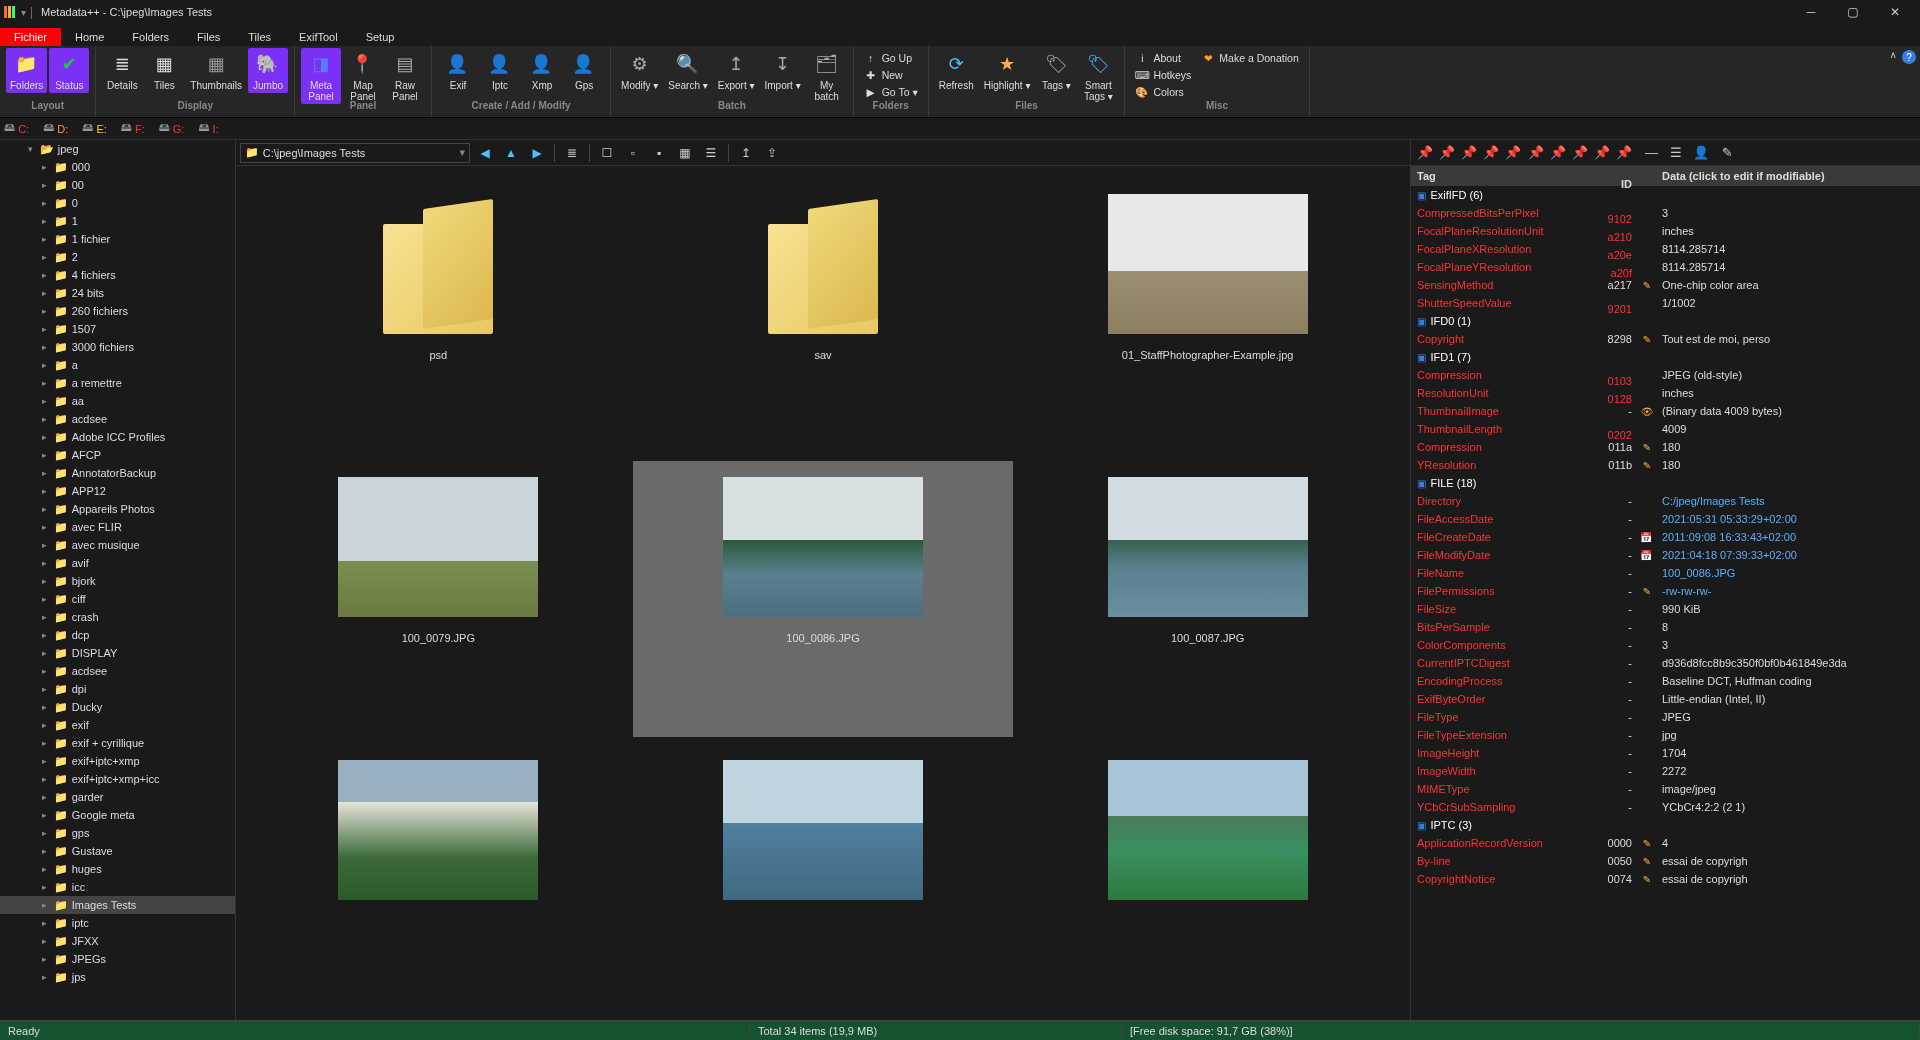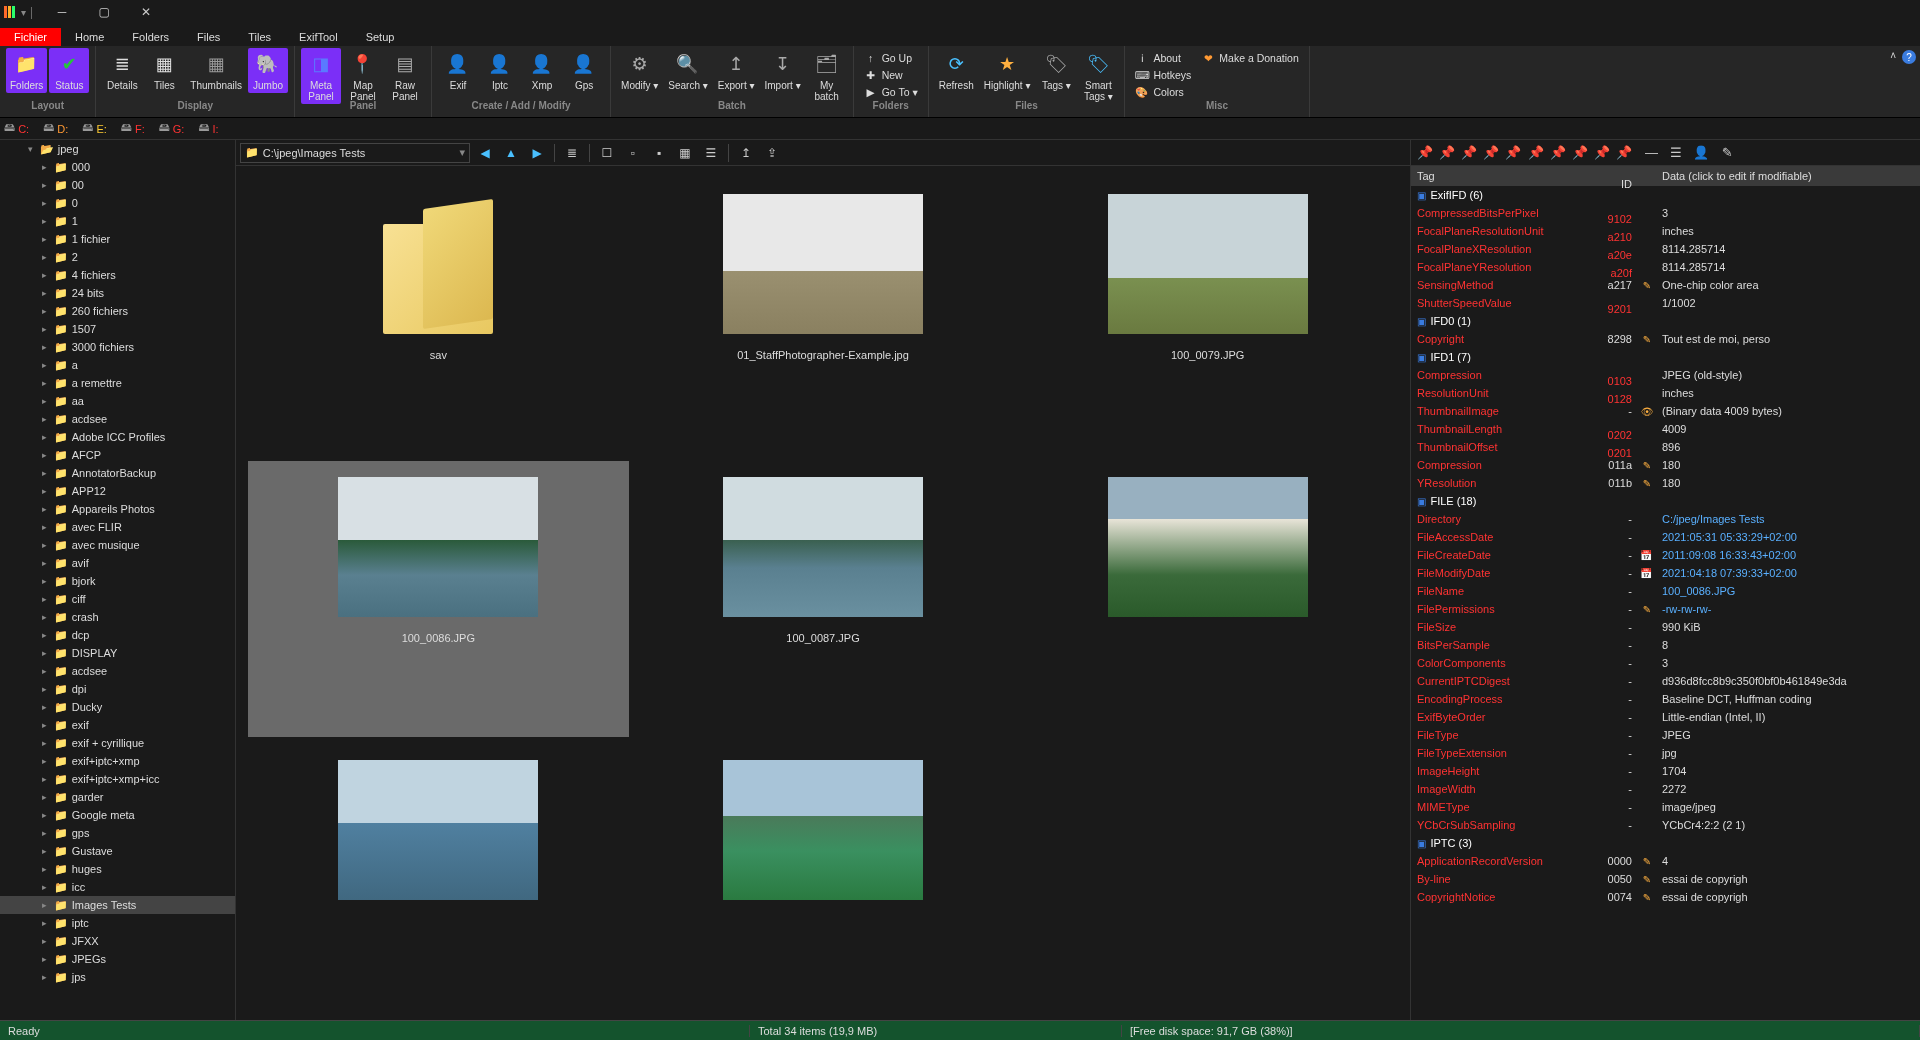--- a/index.html
+++ b/index.html
@@ -66,21 +66,21 @@
 .thumb .timg { width: 200px; height: 155px; display: flex; align-items: center; justify-content: center; }
 .thumb .tlbl { font-size: 11px; color: #ddd; margin-top: 8px; text-align:center; }
 .folder-shape { width: 110px; height: 140px; position: relative; }
 .folder-shape::before { content: ''; position: absolute; bottom: 0; width: 110px; height: 110px; background: linear-gradient(135deg, #f8e194, #e8c860); border-radius: 2px; }
 .folder-shape::after { content: ''; position: absolute; bottom: 10px; left: 40px; width: 70px; height: 120px; background: linear-gradient(135deg, #f0d878, #dcb850); transform: skewY(-8deg); border-radius: 2px; }
 
 
 .meta { width: 510px; background: #1a1a1a; display: flex; flex-direction: column; border-left: 1px solid #333; }
 .meta-pins { height: 26px; display:flex; align-items:center; gap:6px; padding: 0 6px; border-bottom:1px solid #333;}
 .pin { font-size:13px; cursor:pointer;}
-.meta-header { height: 20px; display: flex; align-items: center; background: #3a3a3a; font-size: 11px; font-weight: normal; padding: 8px 6px; }
+.meta-header { height: 20px; display: flex; align-items: center; background: #3a3a3a; font-size: 11px; font-weight: bold; padding: 8px 6px; }
 .meta-header .col-tag { flex: 1; }
 .meta-header .col-id { width: 46px; text-align: right; padding-right:6px;margin-top:16px;}
 .meta-header .col-ed { width: 18px; }
 .meta-header .col-data { width: 258px; padding-left:6px;}
 .meta-body { flex: 1; overflow-y: auto; }
 .meta-row { display: flex; align-items: center; height: 18px; font-size: 11px; padding: 0 6px; }
 .meta-row .col-tag { flex: 1; display:flex; align-items:center; gap:4px;}
 .meta-row .col-id { width: 46px; text-align: right; padding-right:6px; }
 .meta-row .col-ed { width: 18px; text-align:center; font-size:10px;}
 .meta-row .col-data { width: 258px; padding-left:6px; overflow:hidden; text-overflow:ellipsis; white-space:nowrap;}
@@ -119,20 +119,21 @@
 </head>
 <body>
 
 <div class="titlebar">
   <div class="logo">
     <span style="background:#ff6a2a"></span>
       <span style="background:#ffb02a"></span>
       <span style="background:#2aff6a"></span>
   </div>
   <div style="font-size:10px;color:#888;margin-right:6px">▾ │</div>
+  <div class="title">Metadata++ - C:\jpeg\Images Tests</div>
   <div class="winbtns">
     <div class="winbtn">─</div>
     <div class="winbtn">▢</div>
     <div class="winbtn">✕</div>
   </div>
 </div>
 
 <div class="menubar" id="menubar">
     <div class="tab active">Fichier</div>
     <div class="tab">Home</div>
@@ -593,20 +594,26 @@
       <div class="tbtn">☐</div>
       <div class="tbtn">▫</div>
       <div class="tbtn">▪</div>
       <div class="tbtn">▦</div>
       <div class="tbtn">☰</div>
       <div class="tsep"></div>
       <div class="tbtn">↥</div>
       <div class="tbtn">⇪</div>
     </div>
     <div class="thumbs" id="thumbs">
+        <div class="thumb">
+          <div class="timg">
+            <div class="folder-shape"></div>
+          </div>
+          <div class="tlbl">psd</div>
+        </div>
         <div class="thumb">
           <div class="timg">
             <div class="folder-shape"></div>
           </div>
           <div class="tlbl">sav</div>
         </div>
         <div class="thumb">
           <div class="timg">
             <div class="ph-img img0"></div>
           </div>
@@ -785,28 +792,20 @@
         <div class="meta-row">
           <div class="col-tag">
             <span class="tag-red">ThumbnailLength</span>
           </div>
           <div class="col-id id-red">0202</div>
           <div class="col-ed pencil"></div>
           <div class="col-data data-white">4009</div>
         </div>
         <div class="meta-row">
           <div class="col-tag">
-            <span class="tag-red">ThumbnailOffset</span>
-          </div>
-          <div class="col-id id-red">0201</div>
-          <div class="col-ed pencil"></div>
-          <div class="col-data data-white">896</div>
-        </div>
-        <div class="meta-row">
-          <div class="col-tag">
             <span class="tag-red">Compression</span>
           </div>
           <div class="col-id id-white">011a</div>
           <div class="col-ed pencil">✎</div>
           <div class="col-data data-white">180</div>
         </div>
         <div class="meta-row">
           <div class="col-tag">
             <span class="tag-red">YResolution</span>
           </div>

